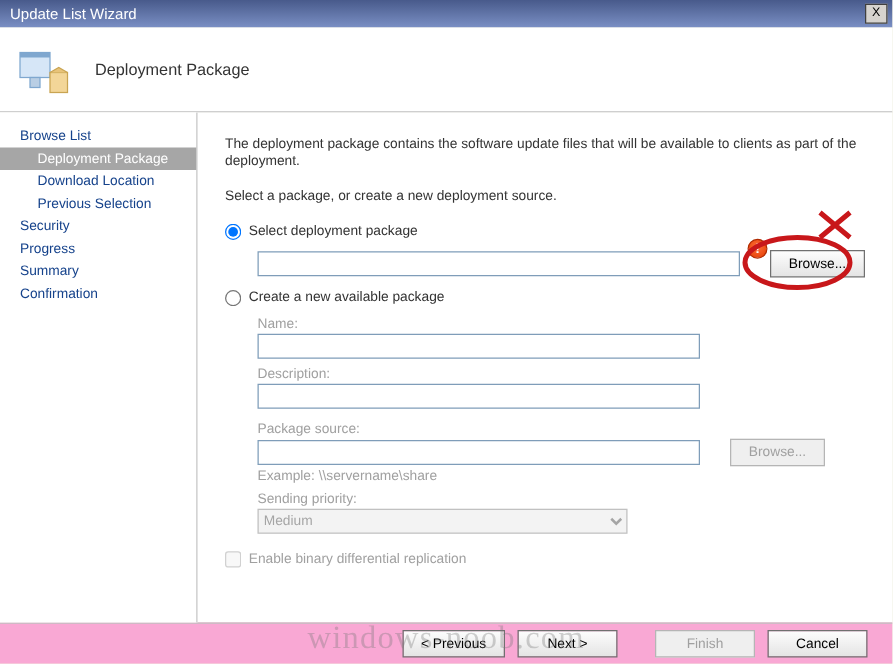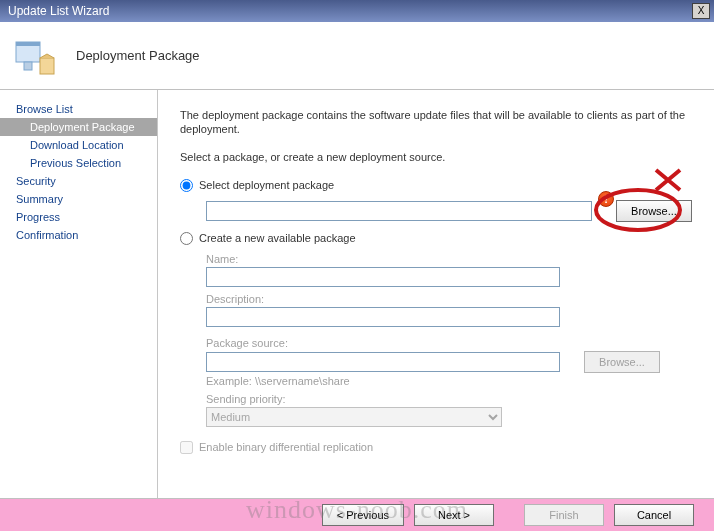--- a/index.html
+++ b/index.html
@@ -216,22 +216,22 @@
   <div class="header-title">Deployment Package</div>
 </div>
 
 <div class="body-area">
   <div class="sidebar">
     <div class="sidebar-item">Browse List</div>
     <div class="sidebar-subitem active">Deployment Package</div>
     <div class="sidebar-subitem">Download Location</div>
     <div class="sidebar-subitem">Previous Selection</div>
     <div class="sidebar-item">Security</div>
+    <div class="sidebar-item">Progress</div>
     <div class="sidebar-item">Summary</div>
-    <div class="sidebar-item">Progress</div>
     <div class="sidebar-item">Confirmation</div>
   </div>
 
   <div class="main">
     <div class="desc1">The deployment package contains the software update files that will be available to clients as part of the deployment.</div>
     <div class="desc2">Select a package, or create a new deployment source.</div>
 
     <div class="radio-row">
       <input type="radio" name="pkg" checked="" style="">
       <span>Select deployment package</span>

